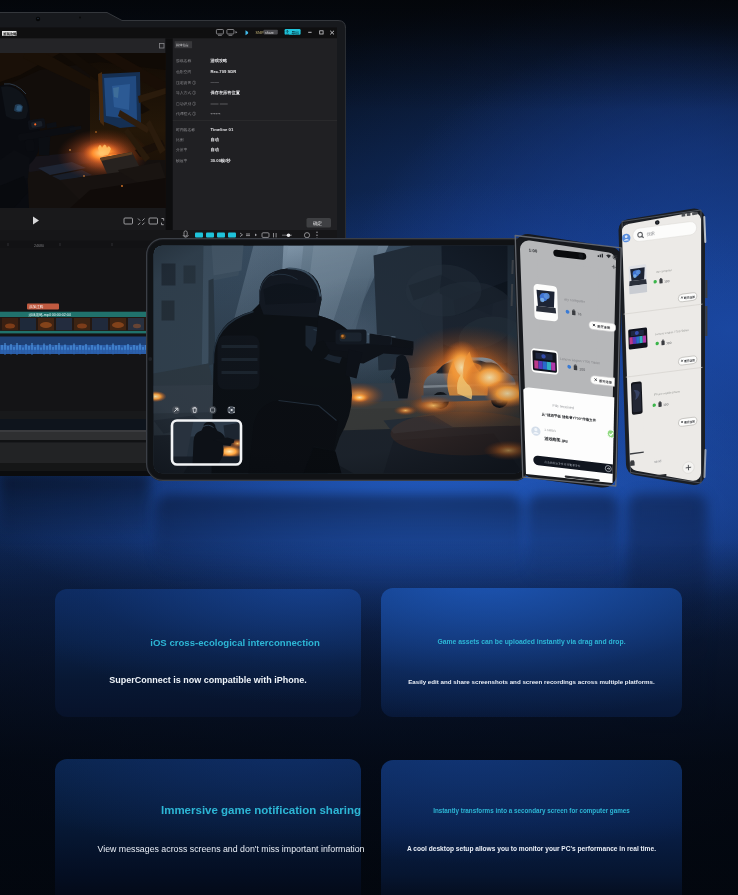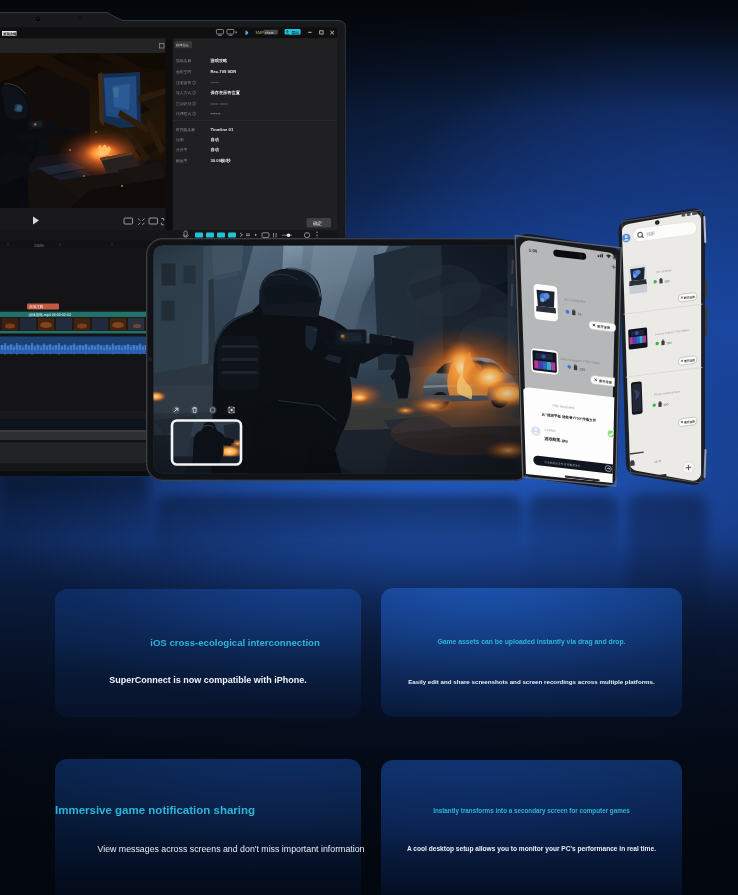--- a/index.html
+++ b/index.html
@@ -659,16 +659,16 @@
 </div>
 
 <div class="card" id="c1"></div>
 <div class="card" id="c2"></div>
 <div class="card" id="c3"></div>
 <div class="card" id="c4"></div>
 <div class="abs" style="left:55px;top:636.5px;width:306px;text-align:center;white-space:nowrap;color:#2db6d5;font-weight:bold;font-size:9.6px;margin-left:27px;">iOS cross-ecological interconnection</div>
 <div class="abs" style="left:55px;top:674.5px;width:306px;text-align:center;white-space:nowrap;color:#eef3f9;font-weight:bold;font-size:9px;">SuperConnect is now compatible with iPhone.</div>
 <div class="abs" style="left:381px;top:638px;width:301px;text-align:center;white-space:nowrap;color:#2db6d5;font-weight:bold;font-size:6.8px;">Game assets can be uploaded instantly via drag and drop.</div>
 <div class="abs" style="left:381px;top:677.5px;width:301px;text-align:center;white-space:nowrap;color:#e9eef6;font-weight:bold;font-size:6.2px;">Easily edit and share screenshots and screen recordings across multiple platforms.</div>
-<div class="abs" style="left:55px;top:804px;width:306px;text-align:left;white-space:nowrap;color:#2db6d5;font-weight:bold;font-size:11.5px;">Immersive game notification sharing</div>
+<div class="abs" style="left:55px;top:804px;width:306px;text-align:right;white-space:nowrap;color:#2db6d5;font-weight:bold;font-size:11.5px;">Immersive game notification sharing</div>
 <div class="abs" style="left:55px;top:844px;width:306px;text-align:center;white-space:nowrap;color:#e9eef6;font-size:8.8px;margin-left:23px;">View messages across screens and don't miss important information</div>
 <div class="abs" style="left:381px;top:807px;width:301px;text-align:center;white-space:nowrap;color:#2db6d5;font-weight:bold;font-size:6.3px;">Instantly transforms into a secondary screen for computer games</div>
 <div class="abs" style="left:381px;top:845px;width:301px;text-align:center;white-space:nowrap;color:#e9eef6;font-weight:bold;font-size:6.6px;">A cool desktop setup allows you to monitor your PC's performance in real time.</div>
 
 </body></html>

